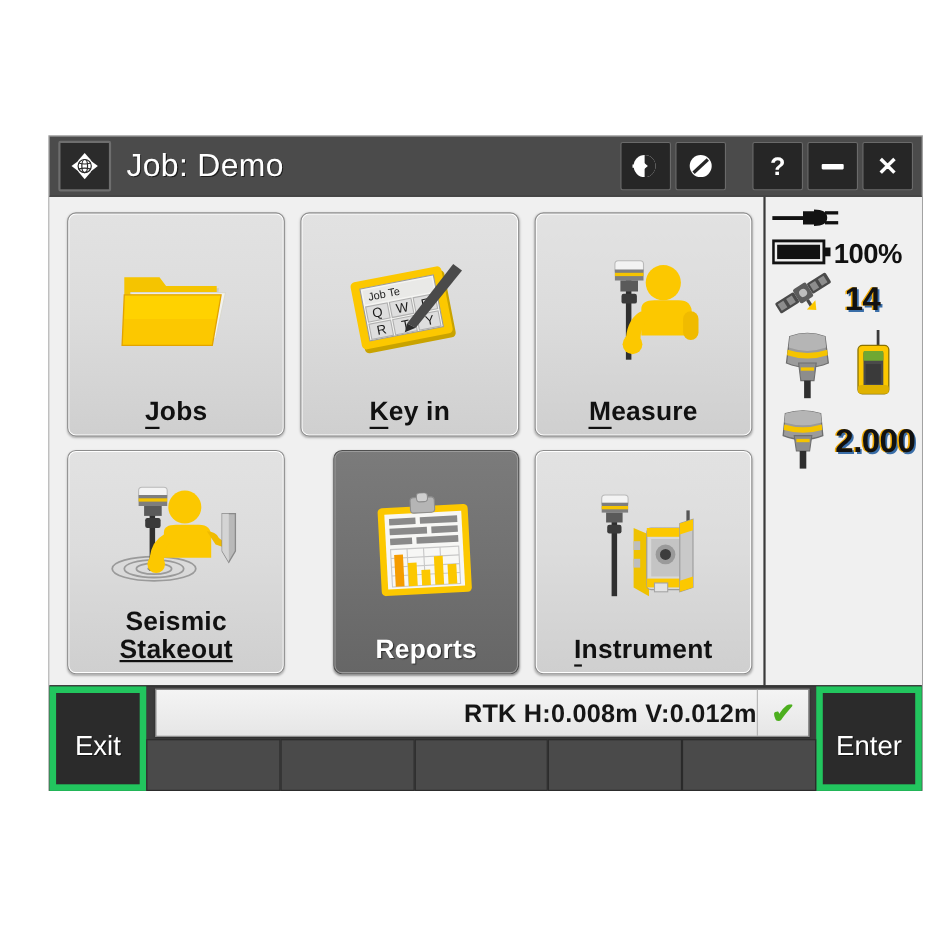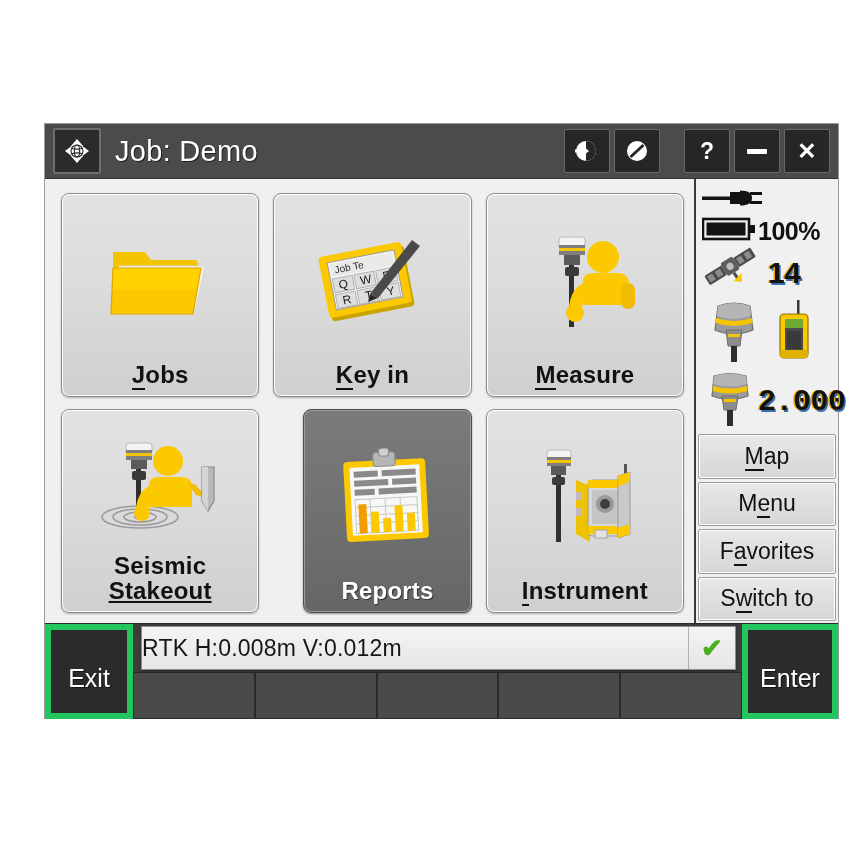--- a/index.html
+++ b/index.html
@@ -120,21 +120,21 @@
   }
   .sk-enter{width:96px;}
   .sk-mid{flex:1;position:relative;display:flex;flex-direction:column;}
   .status-strip{
     position:absolute;left:8px;right:6px;top:2px;height:44px;
     background:linear-gradient(to bottom,#f4f4f4,#e6e6e6);
     border:1px solid #8e8e8e;box-shadow:0 1px 2px rgba(0,0,0,.45);
     display:flex;align-items:center;box-sizing:border-box;z-index:2;
   }
   .status-text{
-    flex:1;text-align:left;font-size:23px;font-weight:normal;color:#161616;
+    flex:1;text-align:right;font-size:23px;font-weight:bold;color:#161616;
     letter-spacing:.2px;
   }
   .status-ok{
     width:46px;flex:none;border-left:1px solid #b2b2b2;height:100%;
     display:flex;align-items:center;justify-content:center;
     color:#4caf1e;font-size:26px;font-weight:bold;line-height:1;
   }
   .softkeys{
     position:absolute;left:0;right:0;top:48px;bottom:0;display:flex;
   }
@@ -400,50 +400,36 @@
               <rect x="23" y="0" width="2.5" height="16" fill="#3a3a3a"></rect>
               <rect x="6" y="14" width="28" height="44" rx="4" fill="#fcc800" stroke="#8a7200" stroke-width="1.2"></rect>
               <rect x="11" y="19" width="18" height="34" rx="2" fill="#4a4a4a"></rect>
               <rect x="11" y="19" width="18" height="9" rx="1" fill="#6fa832"></rect>
               <rect x="13" y="31" width="14" height="18" fill="#3a3a3a"></rect>
               <rect x="6" y="50" width="28" height="8" rx="3" fill="#e0b200"></rect>
             </svg>
           </span>
         </div>
 
-        <div class="st-row" style="height:62px;font-family:Liberation Mono, monospace;">
+        <div class="st-row" style="height:62px;">
           <span style="width:66px;">
             <svg width="56" height="60" viewBox="0 0 56 60">
               <path d="M12 6 Q28 1 44 6 L46 26 Q28 33 10 26 Z" fill="#9b9b9b" stroke="#6e6e6e" stroke-width="1.2"></path>
               <path d="M12 6 Q28 1 44 6 L45 14 Q28 19 11 14 Z" fill="#b5b5b5"></path>
               <path d="M11 16 Q28 21 45 16 L45.5 21 Q28 26 10.5 21 Z" fill="#f5c400"></path>
               <path d="M20 26 L36 26 L34 40 L22 40 Z" fill="#8d8d8d" stroke="#6e6e6e" stroke-width="1"></path>
               <rect x="22" y="29" width="12" height="3" fill="#f5c400"></rect>
               <rect x="25" y="40" width="6" height="16" fill="#2e2e2e"></rect>
             </svg>
           </span>
           <span class="st-val accent">2.000</span>
         </div>
 
       </div>
 
-      <div class="rail-menu">
-        <div class="rail-btn">
-            <span><u>M</u>ap</span>
-          </div>
-        <div class="rail-btn">
-            <span>M<u>e</u>nu</span>
-          </div>
-        <div class="rail-btn">
-            <span>F<u>a</u>vorites</span>
-          </div>
-        <div class="rail-btn">
-            <span>S<u>w</u>itch to</span>
-          </div>
-      </div>
     </div>
   </div>
 
   <div class="botbar">
     <div class="sk-exit">Exit</div>
     <div class="sk-mid">
       <div class="status-strip">
         <div class="status-text">RTK H:0.008m V:0.012m</div>
         <div class="status-ok">✔</div>
       </div>

